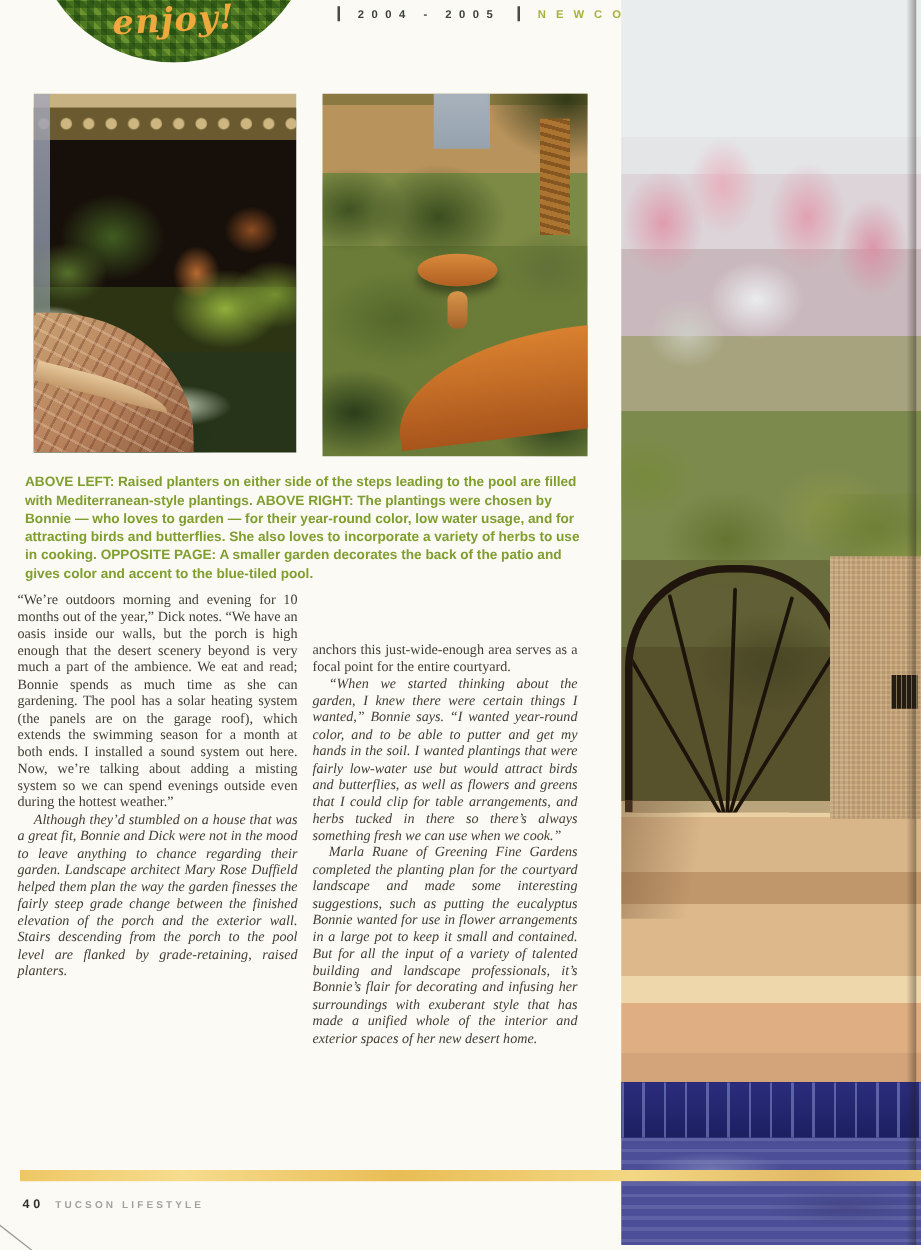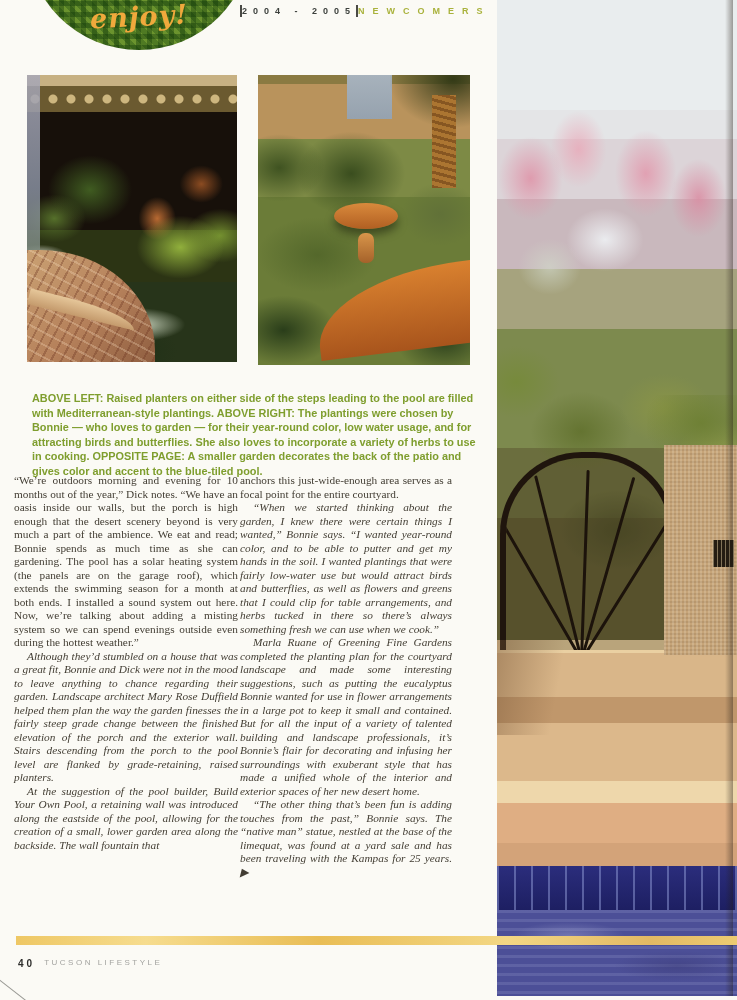--- a/index.html
+++ b/index.html
@@ -9,22 +9,22 @@
   
   .badge{position:absolute;left:26px;top:-176px;width:226px;height:226px;border-radius:50%;
     background:
       repeating-linear-gradient(0deg, rgba(15,55,8,.38) 0 5px, rgba(0,0,0,0) 5px 11px),
       repeating-linear-gradient(90deg, rgba(15,55,8,.38) 0 5px, rgba(0,0,0,0) 5px 11px),
       repeating-linear-gradient(45deg, rgba(170,205,70,.30) 0 4px, rgba(0,0,0,0) 4px 9px),
       #4f7a23;}
   .badge-text{position:absolute;top:177px;left:0;width:100%;text-align:center;
       font-family:"DejaVu Serif",serif;font-style:italic;font-weight:bold;
       font-size:27px;color:#f0a93c;transform:rotate(-3deg);letter-spacing:1px;}
-  .meta{position:absolute;left:240px;top:4px;width:462px;height:14px;display:flex;
-      align-items:center;}
+  .meta{position:absolute;left:253px;top:4px;width:462px;height:14px;display:flex;
+      align-items:center;gap:14px;justify-content:center;}
   .sep{width:2px;height:12px;background:#4a4a45;}
   .meta-year{font-size:9px;font-weight:bold;color:#3c403c;letter-spacing:6px;white-space:nowrap;}
   .meta-edition{font-size:9px;font-weight:bold;color:#a9b23c;letter-spacing:8px;word-spacing:16px;white-space:nowrap;}
 
   
   .photo{position:absolute;overflow:hidden;}
 
   
   .photo-left{left:27px;top:75px;width:210px;height:287px;
     background:
@@ -122,37 +122,37 @@
       linear-gradient(180deg,#2b2d7c,#1d1f62);}
   .water-ripple{position:absolute;left:0;top:910px;width:100%;height:86px;
       background:
         radial-gradient(ellipse 80px 20px at 30% 30%, rgba(170,175,215,.4), rgba(170,175,215,0) 70%),
         radial-gradient(ellipse 90px 22px at 75% 65%, rgba(60,60,120,.5), rgba(60,60,120,0) 70%),
         repeating-linear-gradient(180deg, rgba(160,165,210,.22) 0 3px, rgba(0,0,0,0) 3px 9px);}
   .page-curl{position:absolute;right:4px;top:0;width:8px;height:100%;
       background:linear-gradient(90deg, rgba(0,0,0,0), rgba(35,28,20,.4));}
 
   
-  .caption{position:absolute;left:20px;top:379px;width:453px;margin:12px;
+  .caption{position:absolute;left:20px;top:379px;width:453px;margin:0;
       font-size:10.9px;font-weight:bold;line-height:14.6px;color:#7f9e2e;}
 
   
   .col{position:absolute;top:474px;font-family:"Liberation Serif",serif;
       font-size:11.3px;line-height:13.5px;color:#423d33;text-align:justify;}
   .col-1{left:14px;width:224px;}
-  .col-2{left:240px;width:212px;}
+  .col-2{left:250px;width:212px;margin-top:40px;}
   .col p{margin:0;}
   .col p + p{text-indent:13px;font-style:italic;}
 
   
   .gold-stripe{position:absolute;left:16px;top:936px;width:721px;height:9px;z-index:5;
       background:linear-gradient(90deg,#eec764,#f6dc8e 18%,#e9bd55 42%,#f3d784 68%,#e2b964 88%,#eccb72);}
-  .footer{position:absolute;left:18px;top:958px;display:flex;align-items:flex-start;gap:9px;}
+  .footer{position:absolute;left:18px;top:958px;display:flex;align-items:center;gap:9px;}
   .page-num{font-size:10px;font-weight:bold;letter-spacing:3px;color:#2e2e2c;}
-  .mag-title{font-size:8px;letter-spacing:2.5px;color:#a3a3a0;font-weight:normal;}
+  .mag-title{font-size:8px;letter-spacing:2.5px;color:#a3a3a0;font-weight:bold;}
   .corner-line{position:absolute;left:-6px;top:975px;width:42px;height:1px;background:#9a9a95;
       transform:rotate(38deg);transform-origin:left top;}
 </style>
 </head>
 <body>
 
 <div id="page">
 
   <div class="badge">
     <span class="badge-text">enjoy!</span>
@@ -199,27 +199,25 @@
     <div class="orange-wall"></div>
     <div class="bb-bowl"></div>
     <div class="bb-statue"></div>
   </div>
 
   <p class="caption">ABOVE LEFT: Raised planters on either side of the steps leading to the pool are filled with Mediterranean-style plantings. ABOVE RIGHT: The plantings were chosen by Bonnie — who loves to garden — for their year-round color, low water usage, and for attracting birds and butterflies. She also loves to incorporate a variety of herbs to use in cooking. OPPOSITE PAGE: A smaller garden decorates the back of the patio and gives color and accent to the blue-tiled pool.</p>
 
   <div class="col col-1">
     <p>“We’re outdoors morning and evening for 10 months out of the year,” Dick notes. “We have an oasis inside our walls, but the porch is high enough that the desert scenery beyond is very much a part of the ambience. We eat and read; Bonnie spends as much time as she can gardening. The pool has a solar heating system (the panels are on the garage roof), which extends the swimming season for a month at both ends. I installed a sound system out here. Now, we’re talking about adding a misting system so we can spend evenings outside even during the hottest weather.”</p>
     <p>Although they’d stumbled on a house that was a great fit, Bonnie and Dick were not in the mood to leave anything to chance regarding their garden. Landscape architect Mary Rose Duffield helped them plan the way the garden finesses the fairly steep grade change between the finished elevation of the porch and the exterior wall. Stairs descending from the porch to the pool level are flanked by grade-retaining, raised planters.</p>
-    <p>At the suggestion of the pool builder, Build Your Own Pool, a retaining wall was introduced along the eastside of the pool, allowing for the creation of a small, lower garden area along the backside. The wall fountain that</p>
   </div>
   <div class="col col-2">
     <p>anchors this just-wide-enough area serves as a focal point for the entire courtyard.</p>
     <p>“When we started thinking about the garden, I knew there were certain things I wanted,” Bonnie says. “I wanted year-round color, and to be able to putter and get my hands in the soil. I wanted plantings that were fairly low-water use but would attract birds and butterflies, as well as flowers and greens that I could clip for table arrangements, and herbs tucked in there so there’s always something fresh we can use when we cook.”</p>
     <p>Marla Ruane of Greening Fine Gardens completed the planting plan for the courtyard landscape and made some interesting suggestions, such as putting the eucalyptus Bonnie wanted for use in flower arrangements in a large pot to keep it small and contained. But for all the input of a variety of talented building and landscape professionals, it’s Bonnie’s flair for decorating and infusing her surroundings with exuberant style that has made a unified whole of the interior and exterior spaces of her new desert home.</p>
-    <p>“The other thing that’s been fun is adding touches from the past,” Bonnie says. The “native man” statue, nestled at the base of the limequat, was found at a yard sale and has been traveling with the Kampas for 25 years.  ▶</p>
   </div>
 
   <div class="gold-stripe"></div>
   <div class="footer">
     <span class="page-num">40</span>
     <span class="mag-title">TUCSON LIFESTYLE</span>
   </div>
   <div class="corner-line"></div>
 
 </div>

